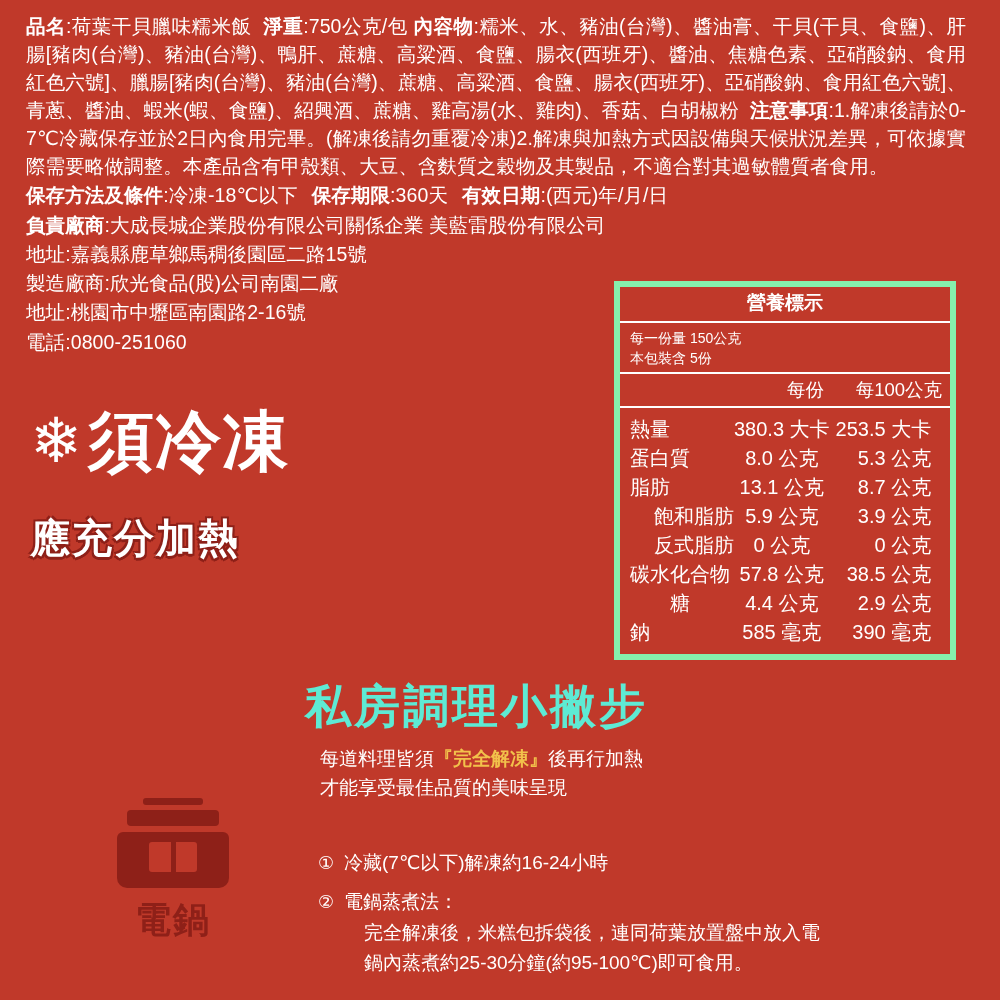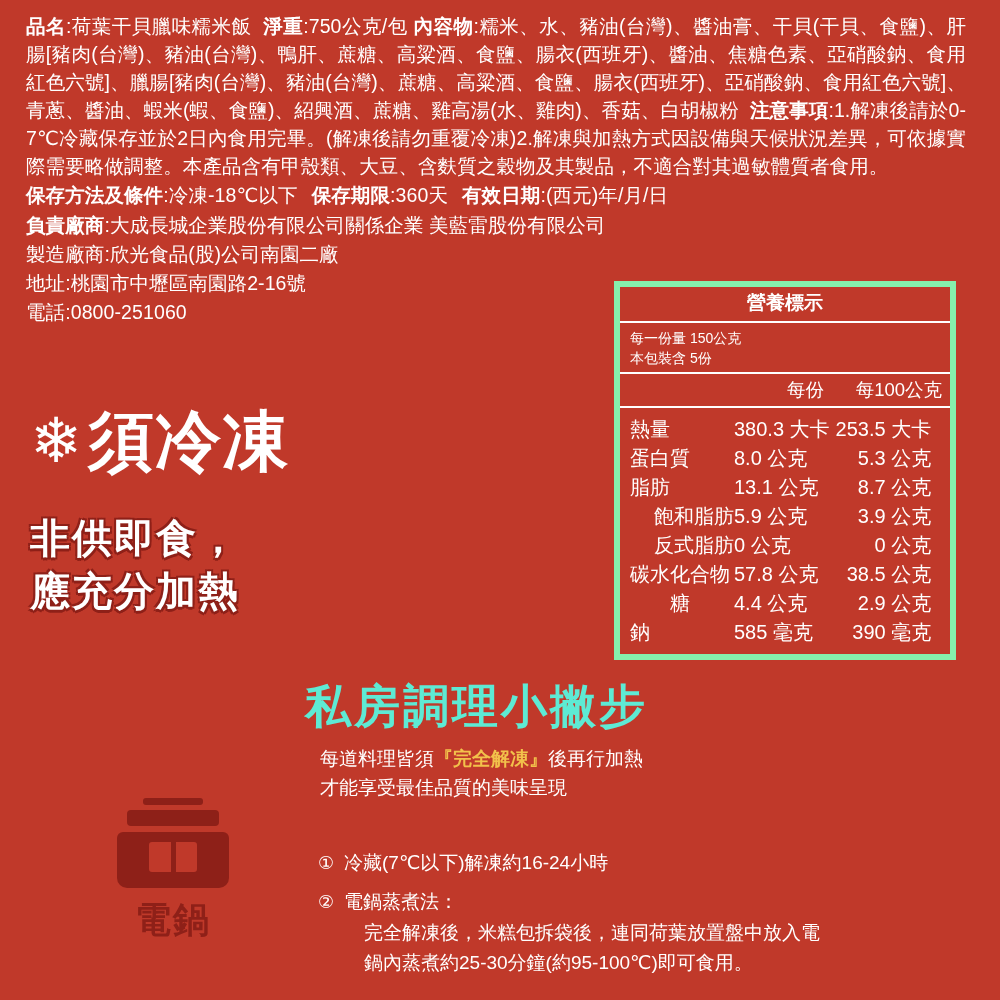--- a/index.html
+++ b/index.html
@@ -81,21 +81,21 @@
     width: 100%;
     border-collapse: collapse;
     font-size: 20px;
   }
   .nutrition td {
     padding: 1.5px 0;
   }
   .nutrition td.name { padding-left: 10px; text-align: left; white-space: nowrap; }
   .nutrition td.name.indent { padding-left: 34px; }
   .nutrition td.name.indent2 { padding-left: 50px; }
-  .nutrition td.v1 { text-align: left; padding-right: 6px; white-space: nowrap; }
+  .nutrition td.v1 { text-align: center; padding-right: 6px; white-space: nowrap; }
   .nutrition td.v2 { text-align: right; padding-right: 25px; white-space: nowrap; width: 118px; }
   .nutrition .tbody-wrap { padding: 6px 0 8px 0; }
 
   
   .frozen {
     position: absolute;
     left: 30px;
     top: 408px;
     display: flex;
     align-items: center;
@@ -189,20 +189,21 @@
 <div class="page">
 
   <div class="info-block">
 
     <p class="info-para"><span class="lbl">品名</span>:<span>荷葉干貝臘味糯米飯</span>&nbsp; <span class="lbl">淨重</span>:<span>750公克/包</span> <span class="lbl">內容物</span>:<span>糯米、水、豬油(台灣)、醬油膏、干貝(干貝、食鹽)、肝腸[豬肉(台灣)、豬油(台灣)、鴨肝、蔗糖、高粱酒、食鹽、腸衣(西班牙)、醬油、焦糖色素、亞硝酸鈉、食用紅色六號]、臘腸[豬肉(台灣)、豬油(台灣)、蔗糖、高粱酒、食鹽、腸衣(西班牙)、亞硝酸鈉、食用紅色六號]、青蔥、醬油、蝦米(蝦、食鹽)、紹興酒、蔗糖、雞高湯(水、雞肉)、香菇、白胡椒粉</span>&nbsp; <span class="lbl">注意事項</span>:<span>1.解凍後請於0-7℃冷藏保存並於2日內食用完畢。(解凍後請勿重覆冷凍)2.解凍與加熱方式因設備與天候狀況差異，可依據實際需要略做調整。本產品含有甲殼類、大豆、含麩質之穀物及其製品，不適合對其過敏體質者食用。</span></p>
 
     <p class="line-row"><span class="b">保存方法及條件</span>:<span>冷凍-18℃以下</span><span class="gap"></span><span class="b">保存期限</span>:<span>360天</span><span class="gap"></span><span class="b">有效日期</span>:<span>(西元)年/月/日</span></p>
 
     <p class="line-row"><span class="b">負責廠商</span>:<span>大成長城企業股份有限公司關係企業 美藍雷股份有限公司</span></p>
 
+    <p class="line-row"><span>地址</span>:<span>嘉義縣鹿草鄉馬稠後園區二路15號</span></p>
 
     <p class="line-row"><span>製造廠商</span>:<span>欣光食品(股)公司南園二廠</span></p>
 
     <p class="line-row"><span>地址</span>:<span>桃園市中壢區南園路2-16號</span></p>
 
     <p class="line-row"><span>電話</span>:<span>0800-251060</span></p>
   </div>
 
   <div class="nutrition">
     <div class="title">營養標示</div>
@@ -260,21 +261,20 @@
       </table>
     </div>
   </div>
 
   <div class="frozen">
     <span class="snowflake">❄</span>
     <span class="frozen-text">須冷凍</span>
   </div>
 
   <div class="notice">
-    <div>非供即食，</div>
     <div>應充分加熱</div>
   </div>
 
   <div class="tips-title">私房調理小撇步</div>
 
   <div class="tips-sub">
     <div><span>每道料理皆須</span><span class="hl">『完全解凍』</span><span>後再行加熱</span></div>
     <div>才能享受最佳品質的美味呈現</div>
   </div>
 

